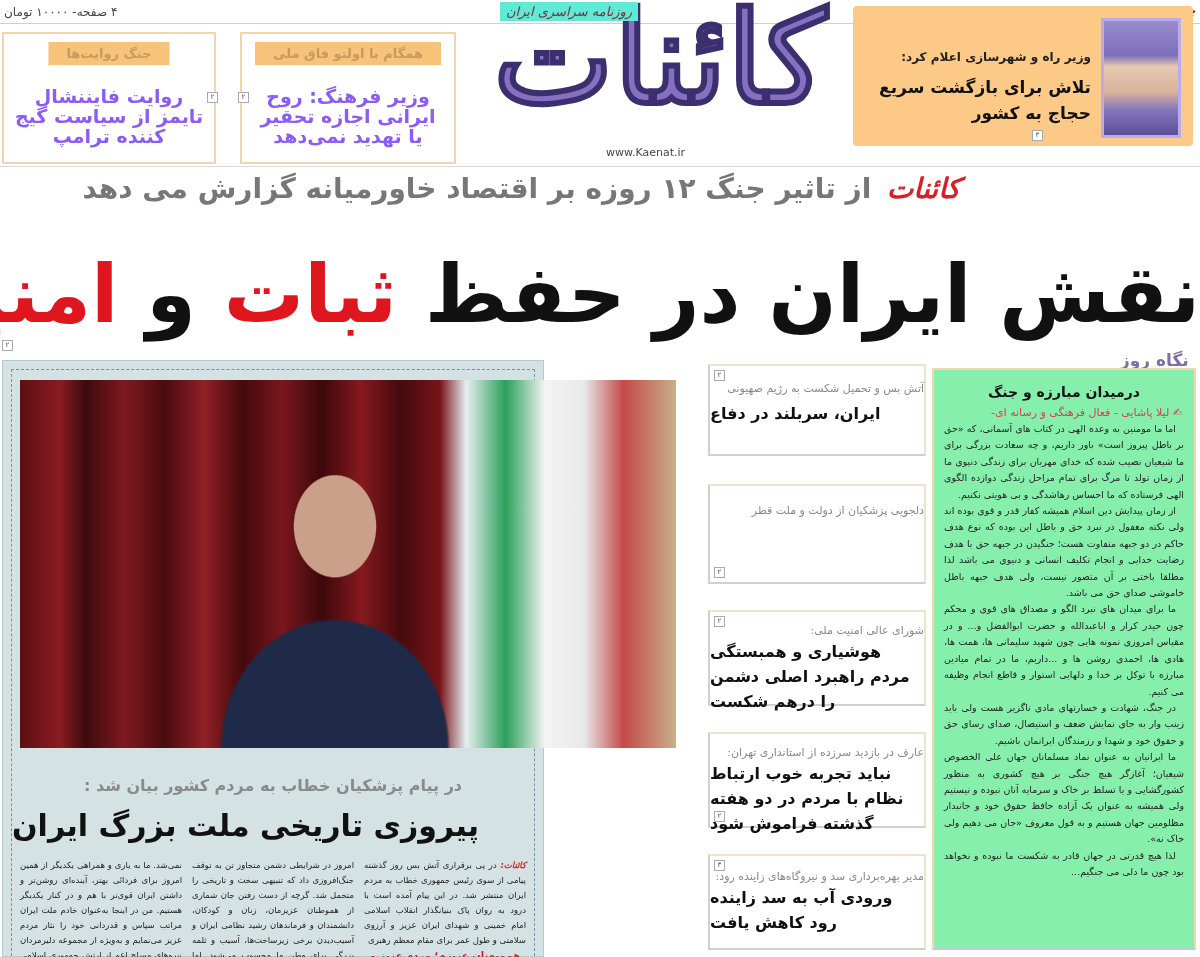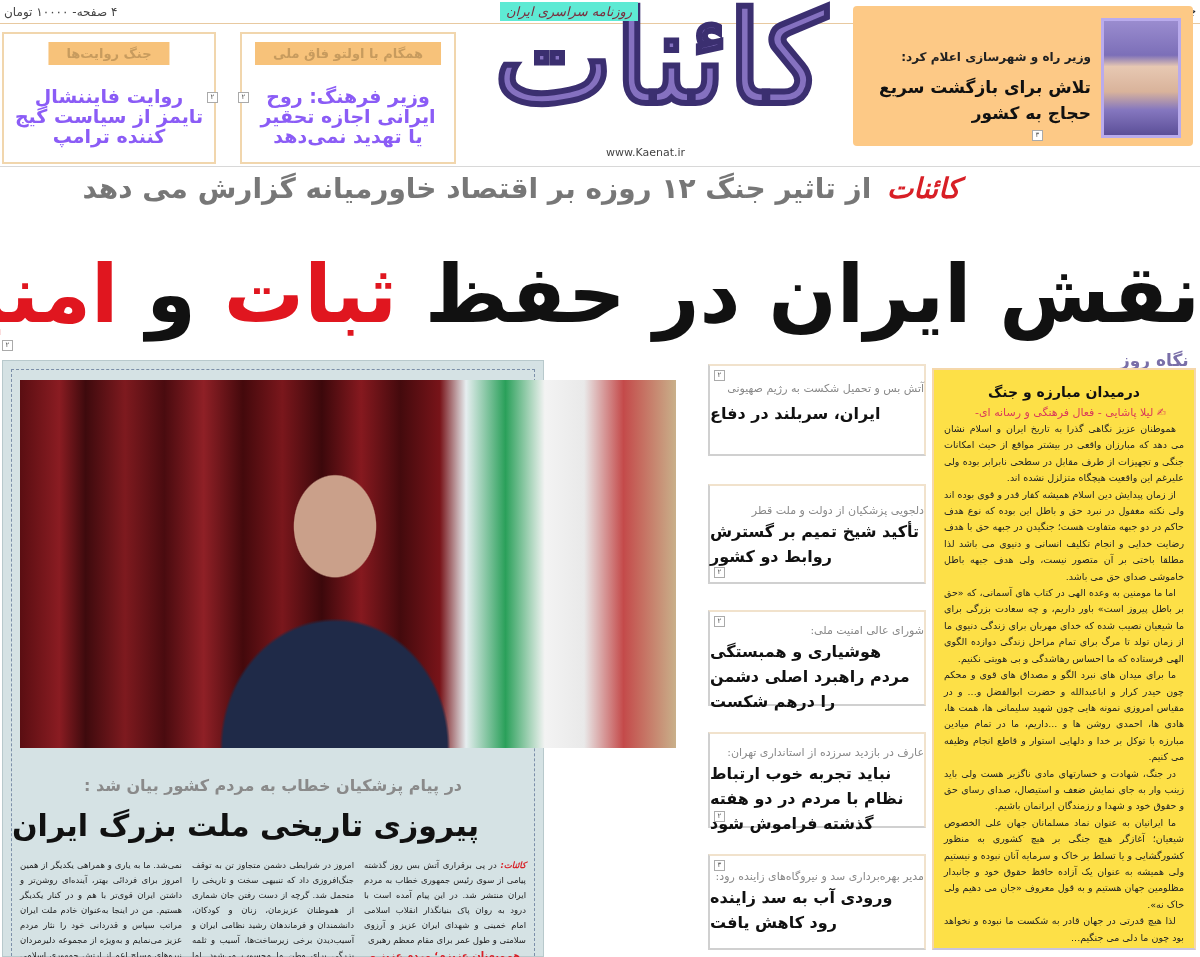--- a/index.html
+++ b/index.html
@@ -35,23 +35,23 @@
 .photo-cols{position:absolute;left:8px;right:8px;top:488px;display:flex;flex-direction:row;gap:10px}
 .photo-col{flex:1;font-size:8.5px;line-height:15px;color:#222;text-align:justify}
 .photo-col .brand{color:#d81f26;font-weight:bold;font-style:italic}
 .photo-col .red-head{color:#d81f26;font-weight:bold;text-align:center;display:block;font-size:10px}
 .news-box{left:708px;width:218px;background:#fff;border-left:2px solid #d0d0d0;border-right:2px solid #f1e2cc;border-bottom:2px solid #d0d0d0;border-top:2px solid #f1e2cc}
 .news-kicker{text-align:right;font-size:11px;color:#888;margin-top:16px}
 .news-title{text-align:left;font-size:16px;font-weight:bold;line-height:25px;color:#111;margin-top:6px}
 .news-pn{position:absolute;left:4px;top:4px}
 .news-pn.bottom{top:auto;bottom:4px}
 .col-label{left:1120px;top:350px;font-size:17px;font-weight:bold;color:#7a6fa8}
-.col-box{left:932px;top:368px;width:264px;height:582px;background:#fde047;border:2px solid #f5d7aa;border-bottom:2px solid #c8c4dc}
+.col-box{left:932px;top:368px;width:264px;height:582px;background:#86efac;border:2px solid #f5d7aa;border-bottom:2px solid #c8c4dc}
 .col-title{text-align:center;font-weight:bold;font-size:14px;line-height:20px;color:#111;margin-top:12px}
-.col-author{font-size:11px;color:#d93a5a;padding:4px 28px 2px}
+.col-author{font-size:11px;color:#d93a5a;padding:4px 12px 2px}
 .col-body{font-size:9.5px;line-height:16.4px;color:#222;padding:0 10px;text-align:justify}
 .col-body p{text-indent:8px}
 </style>
 </head>
 <body>
 
 <div class="abs datebar">
   <span>چهارشنبه ۰۴ تیر ۱۴۰۴ | ۲۹ ذی‌الحجه ۱۴۴۶ | ۲۵ ژوئن ۲۰۲۵ | شماره ۴۸۵۸</span>
   <span class="price">۴ صفحه- ۱۰۰۰۰ تومان</span>
 </div>
@@ -121,21 +121,20 @@
 </div>
 
 <div class="abs news-box" style="top:364px;height:92px">
   <span class="pagenum news-pn">۲</span>
   <div class="news-kicker">آتش بس و تحمیل شکست به رژیم صهیونی</div>
   <div class="news-title">ایران، سربلند در دفاع</div>
 </div>
 <div class="abs news-box" style="top:484px;height:100px">
   <span class="pagenum news-pn bottom">۲</span>
   <div class="news-kicker" style="margin-top:18px">دلجویی پزشکیان از دولت و ملت قطر</div>
-  <div class="news-title" style="margin-top:2px">تأکید شیخ تمیم بر گسترش روابط دو کشور</div>
 </div>
 <div class="abs news-box" style="top:610px;height:96px">
   <span class="pagenum news-pn">۲</span>
   <div class="news-kicker" style="margin-top:12px">شورای عالی امنیت ملی:</div>
   <div class="news-title" style="margin-top:2px">هوشیاری و همبستگی مردم راهبرد اصلی دشمن را درهم شکست</div>
 </div>
 <div class="abs news-box" style="top:732px;height:96px">
   <span class="pagenum news-pn bottom">۲</span>
   <div class="news-kicker" style="margin-top:12px">عارف در بازدید سرزده از استانداری تهران:</div>
   <div class="news-title" style="margin-top:2px">نباید تجربه خوب ارتباط نظام با مردم در دو هفته گذشته فراموش شود</div>
@@ -149,21 +148,20 @@
 <div class="abs col-label">نگاه روز</div>
 <div class="abs col-box">
   <div class="col-title">
     <div>درمیدان مبارزه و جنگ</div>
   </div>
   <div class="col-author">
     <span>✍</span>
     <span>لیلا پاشایی - فعال فرهنگی و رسانه ای-</span>
   </div>
   <div class="col-body">
-    <p>هموطنان عزیز نگاهی گذرا به تاریخ ایران و اسلام نشان می دهد که مبارزان واقعی در بیشتر مواقع از حیث امکانات جنگی و تجهیزات از طرف مقابل در سطحی نابرابر بوده ولی علیرغم این واقعیت هیچگاه متزلزل نشده اند.</p>
+    <p>اما ما مومنین به وعده الهی در کتاب های آسمانی، که «حق بر باطل پیروز است» باور داریم، و چه سعادت بزرگی برای ما شیعیان نصیب شده که خدای مهربان برای زندگی دنیوی ما از زمان تولد تا مرگ برای تمام مراحل زندگی دوازده الگوی الهی فرستاده که ما احساس رهاشدگی و بی هویتی نکنیم.</p>
     <p>از زمان پیدایش دین اسلام همیشه کفار قدر و قوی بوده اند ولی نکته مغفول در نبرد حق و باطل این بوده که نوع هدف حاکم در دو جبهه متفاوت هست؛ جنگیدن در جبهه حق با هدف رضایت خدایی و انجام تکلیف انسانی و دنیوی می باشد لذا مطلقا باختی بر آن متصور نیست، ولی هدف جبهه باطل خاموشی صدای حق می باشد.</p>
-    <p>اما ما مومنین به وعده الهی در کتاب های آسمانی، که «حق بر باطل پیروز است» باور داریم، و چه سعادت بزرگی برای ما شیعیان نصیب شده که خدای مهربان برای زندگی دنیوی ما از زمان تولد تا مرگ برای تمام مراحل زندگی دوازده الگوی الهی فرستاده که ما احساس رهاشدگی و بی هویتی نکنیم.</p>
     <p>ما برای میدان های نبرد الگو و مصداق های قوی و محکم چون حیدر کرار و اباعبدالله و حضرت ابوالفضل و... و در مقیاس امروزی نمونه هایی چون شهید سلیمانی ها، همت ها، هادی ها، احمدی روشن ها و ...داریم، ما در تمام میادین مبارزه با توکل بر خدا و دلهایی استوار و قاطع انجام وظیفه می کنیم.</p>
     <p>در جنگ، شهادت و خسارتهای مادی ناگزیر هست ولی باید زینب وار به جای نمایش ضعف و استیصال، صدای رسای حق و حقوق خود و شهدا و رزمندگان ایرانمان باشیم.</p>
     <p>ما ایرانیان به عنوان نماد مسلمانان جهان علی الخصوص شیعیان؛ آغازگر هیچ جنگی بر هیچ کشوری به منظور کشورگشایی و یا تسلط بر خاک و سرمایه آنان نبوده و نیستیم ولی همیشه به عنوان یک آزاده حافظ حقوق خود و جانبدار مظلومین جهان هستیم و به قول معروف «جان می دهیم ولی خاک نه».</p>
     <p>لذا هیچ قدرتی در جهان قادر به شکست ما نبوده و نخواهد بود چون ما دلی می جنگیم...</p>
   </div>
 </div>
 
 </body></html>

